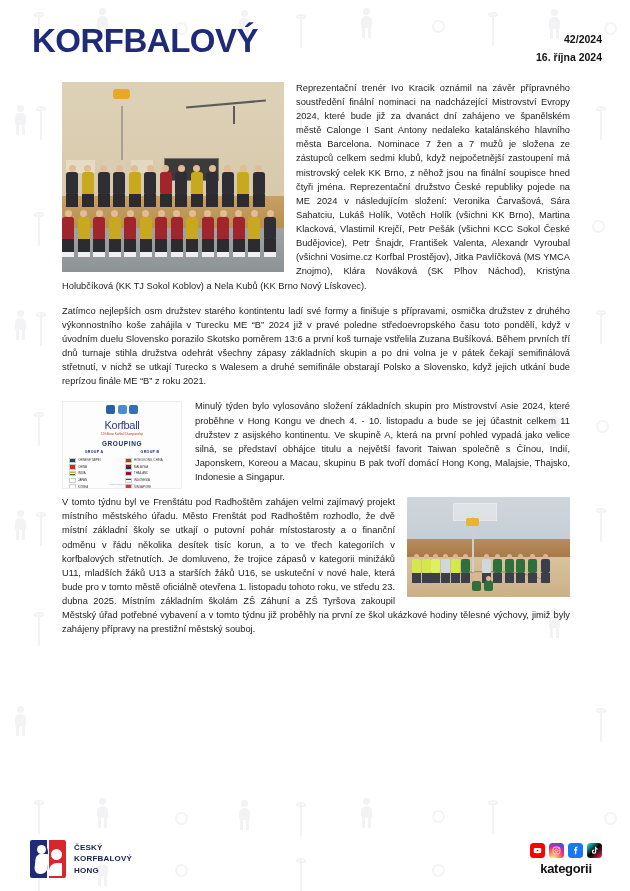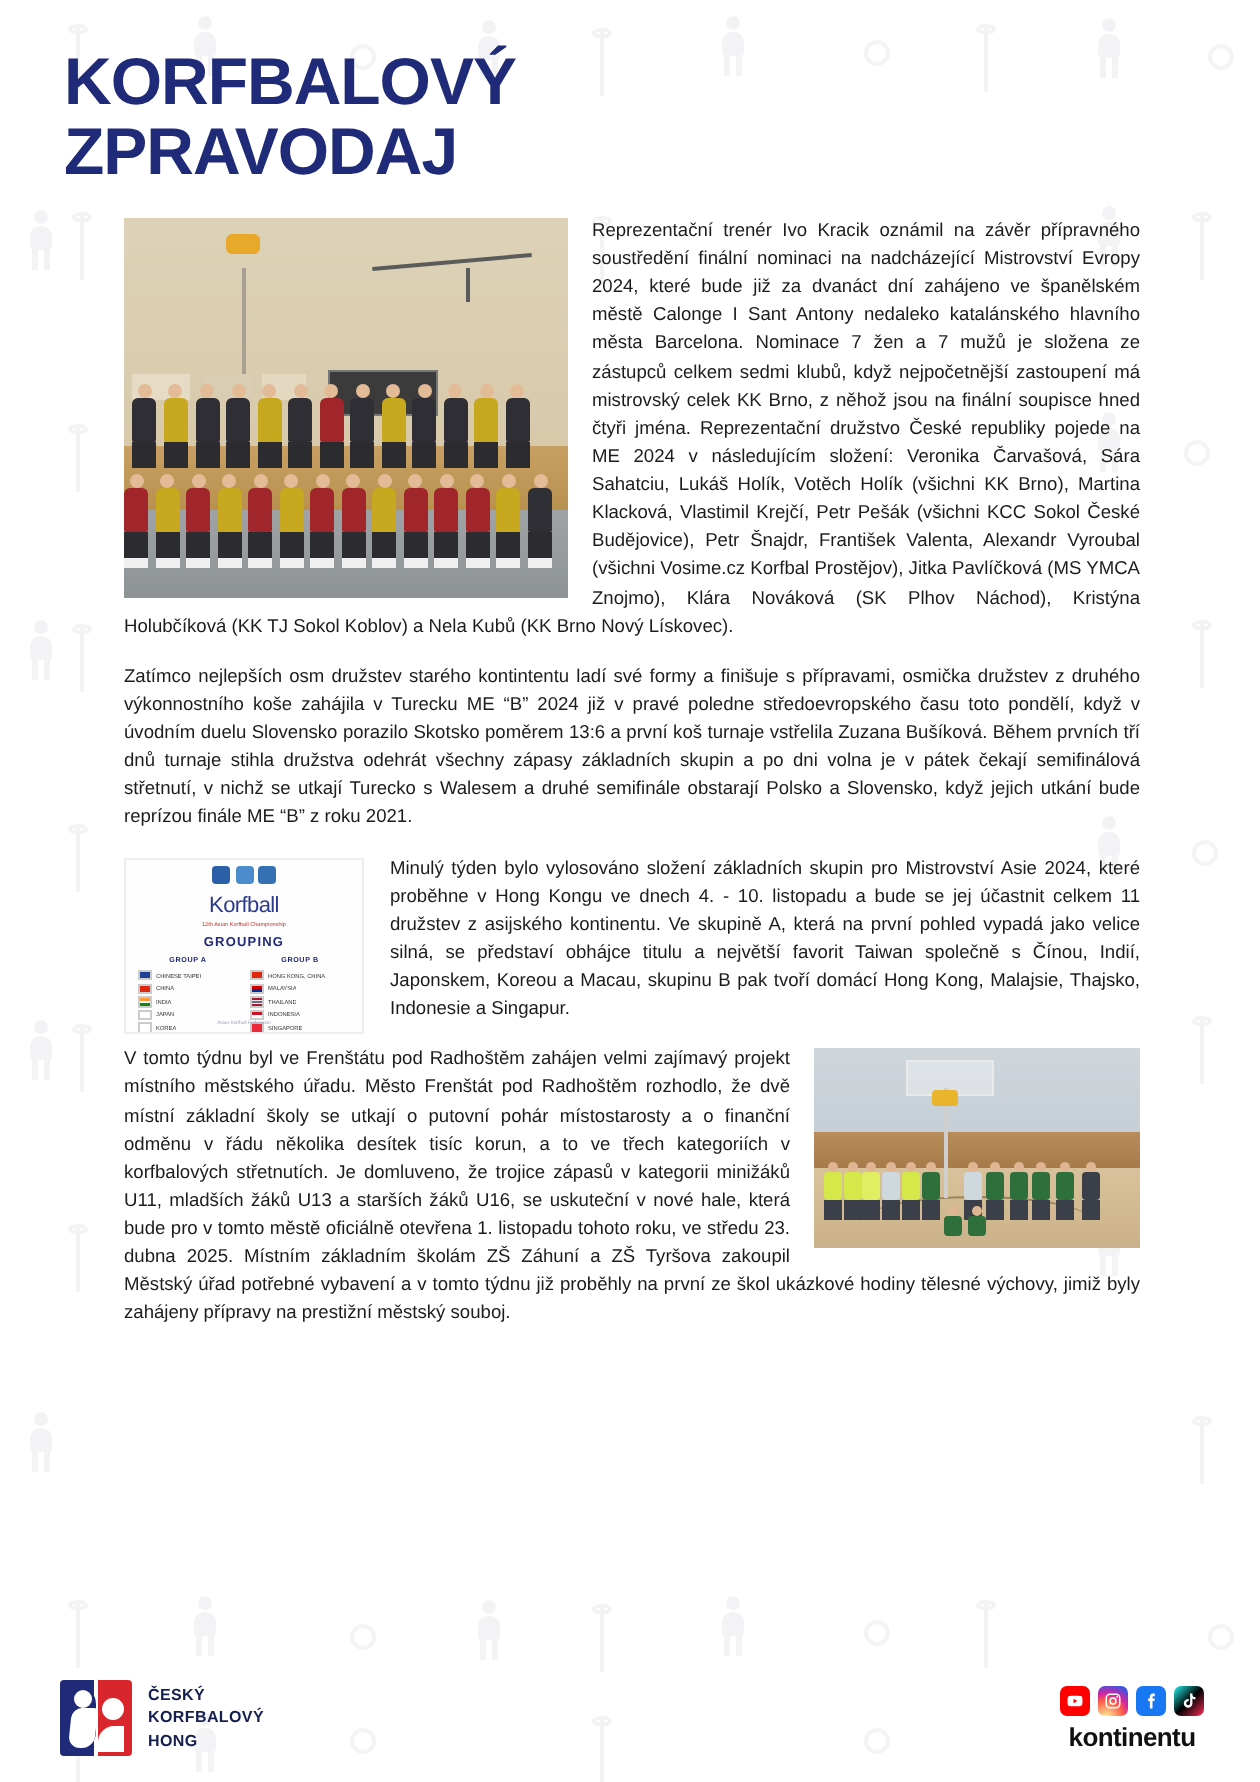--- a/index.html
+++ b/index.html
@@ -436,21 +436,24 @@
     <div class="wm-ball" style="left:175px; top:864px;"></div>
     <div class="wm-post" style="left:300px; top:858px;"></div>
     <div class="wm-ball" style="left:432px; top:864px;"></div>
   </div>
 
   <div class="content">
 
     <div class="header">
       <div class="masthead">
         <div>KORFBALOVÝ</div>
-        <div>ZPRAVODAJ</div>
+      </div>
+      <div class="issue-block">
+        <div>42/2024</div>
+        <div>16. října 2024</div>
       </div>
     </div>
 
     <div class="article">
 
       <div class="para-with-photo">
         <div class="photo photo-team">
           <div class="gym-wall"></div>
           <div class="gym-wall2"></div>
           <div class="gym-floor"></div>
@@ -810,18 +813,18 @@
           <svg width="9" height="9" viewBox="0 0 24 24" fill="#fff">
               <path d="M14 8.5V6.8c0-.8.2-1.3 1.4-1.3H17V2.2c-.3 0-1.3-.1-2.4-.1-2.4 0-4.1 1.5-4.1 4.2v2.2H8v3.4h2.5V22H14v-10.1h2.6l.4-3.4H14z"></path>
             </svg>
         </a>
         <a class="si si-tiktok">
           <svg width="9" height="9" viewBox="0 0 24 24" fill="#fff">
               <path d="M16.5 2h-3v13a2.6 2.6 0 1 1-2.6-2.6c.3 0 .5 0 .7.1V9.4a5.8 5.8 0 1 0 5 5.7V8.6a6.6 6.6 0 0 0 3.9 1.3V6.7a3.6 3.6 0 0 1-3.9-3.5V2z"></path>
             </svg>
         </a>
       </div>
-      <div class="social-handle">kontinentu</div>
+      <div class="social-handle">kategorii</div>
     </div>
 
   </div>
 
 </div>
 
 </body></html>

